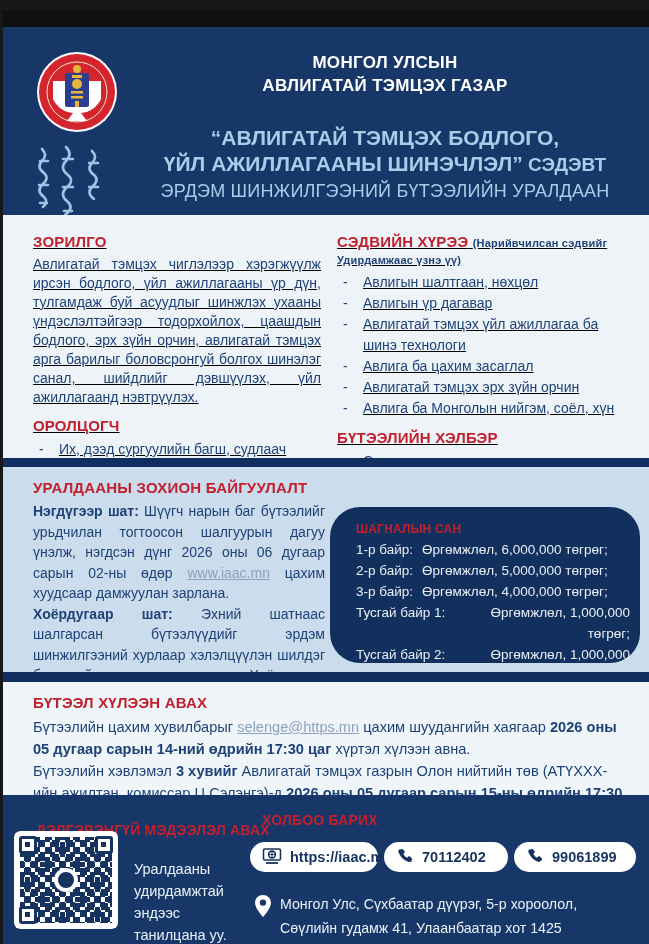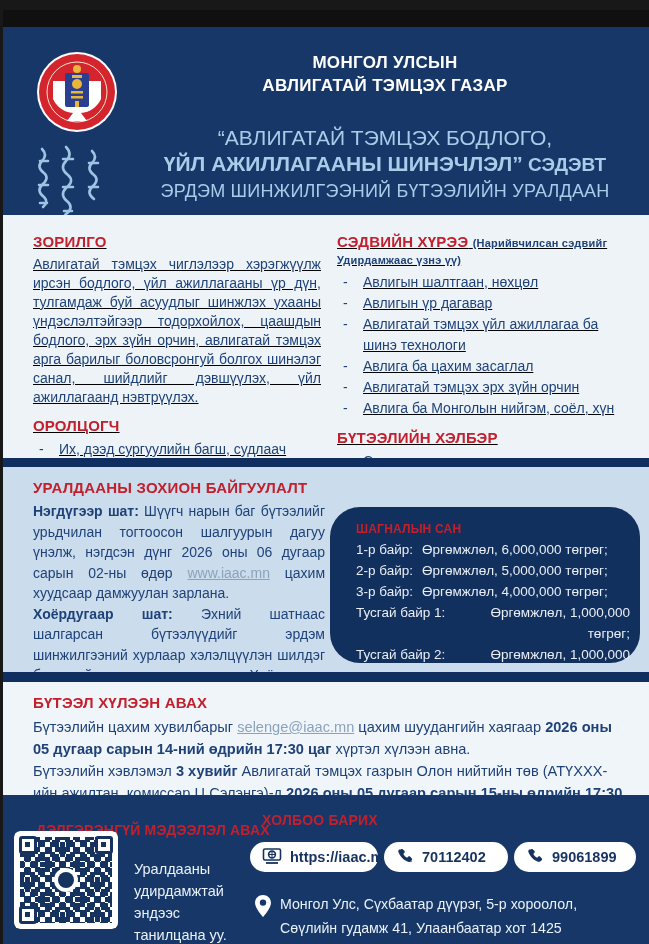--- a/index.html
+++ b/index.html
@@ -30,21 +30,21 @@
   .band2{top:672px;height:10px;background:#102e5f;}
   .submit-sec{top:682px;height:113px;background:#f0f5fa;}
   .footer{top:795px;height:149px;background:#163768;}
 
   
   .emblem{position:absolute;left:36px;top:24px;}
   .script-deco{position:absolute;left:30px;top:118px;}
   .org-block{position:absolute;left:120px;top:24px;width:530px;text-align:center;color:#ffffff;
     font-weight:bold;font-size:17px;line-height:23px;letter-spacing:.3px;}
   .title-block{position:absolute;left:120px;top:98px;width:530px;text-align:center;color:#a9cde9;}
-  .title-l1{font-size:21px;font-weight:normal;line-height:26px;}
+  .title-l1{font-size:21px;font-weight:bold;line-height:26px;}
   .title-l2{font-size:21px;font-weight:bold;line-height:26px;}
   .title-l2 .lite{font-weight:600;font-size:19px;}
   .title-l3{font-size:18px;font-weight:500;line-height:26px;letter-spacing:.2px;}
 
   
   .h-red{color:#c2202d;font-weight:bold;font-size:15px;margin:0 0 5px 0;letter-spacing:.2px;}
   .navy{color:#1e4278;}
   .body-t{color:#1e4278;font-size:14px;line-height:19px;}
   .just{text-align:justify;}
   .blist{margin:2px 0 0 0;}
@@ -210,21 +210,21 @@
           <span class="pv">Өргөмжлөл, 1,000,000 төгрөг;</span>
         </div>
     </div>
   </div>
 
   <div class="sec band2"></div>
 
   <div class="sec submit-sec stripes-light">
     <div class="submit-inner">
       <div class="h-red">БҮТЭЭЛ ХҮЛЭЭН АВАХ</div>
-      <div class="body-t"><span>Бүтээлийн цахим хувилбарыг </span><span class="link">selenge@iaac.mn</span><span> цахим шуудангийн хаягаар </span><span class="bold navy">2026 оны 05 дугаар сарын 14-ний өдрийн 17:30 цаг</span><span> хүртэл хүлээн авна.</span></div>
+      <div class="body-t"><span>Бүтээлийн цахим хувилбарыг </span><span class="link">selenge@https.mn</span><span> цахим шуудангийн хаягаар </span><span class="bold navy">2026 оны 05 дугаар сарын 14-ний өдрийн 17:30 цаг</span><span> хүртэл хүлээн авна.</span></div>
       <div class="body-t"><span>Бүтээлийн хэвлэмэл </span><span class="bold navy">3 хувийг</span><span> Авлигатай тэмцэх газрын Олон нийтийн төв (АТҮХХХ-ийн ажилтан, комиссар Ц.Сэлэнгэ)-д </span><span class="bold navy">2026 оны 05 дугаар сарын 15-ны өдрийн 17:30 цаг</span><span> хүртэл хүлээн авна.</span></div>
     </div>
   </div>
 
   <div class="sec footer stripes-dark">
     <div class="f-head info-head">ДЭЛГЭРЭНГҮЙ МЭДЭЭЛЭЛ АВАХ</div>
     <div class="f-head contact-head">ХОЛБОО БАРИХ</div>
 
     <div class="qr-box">
       <div class="finder f-tl"></div>

